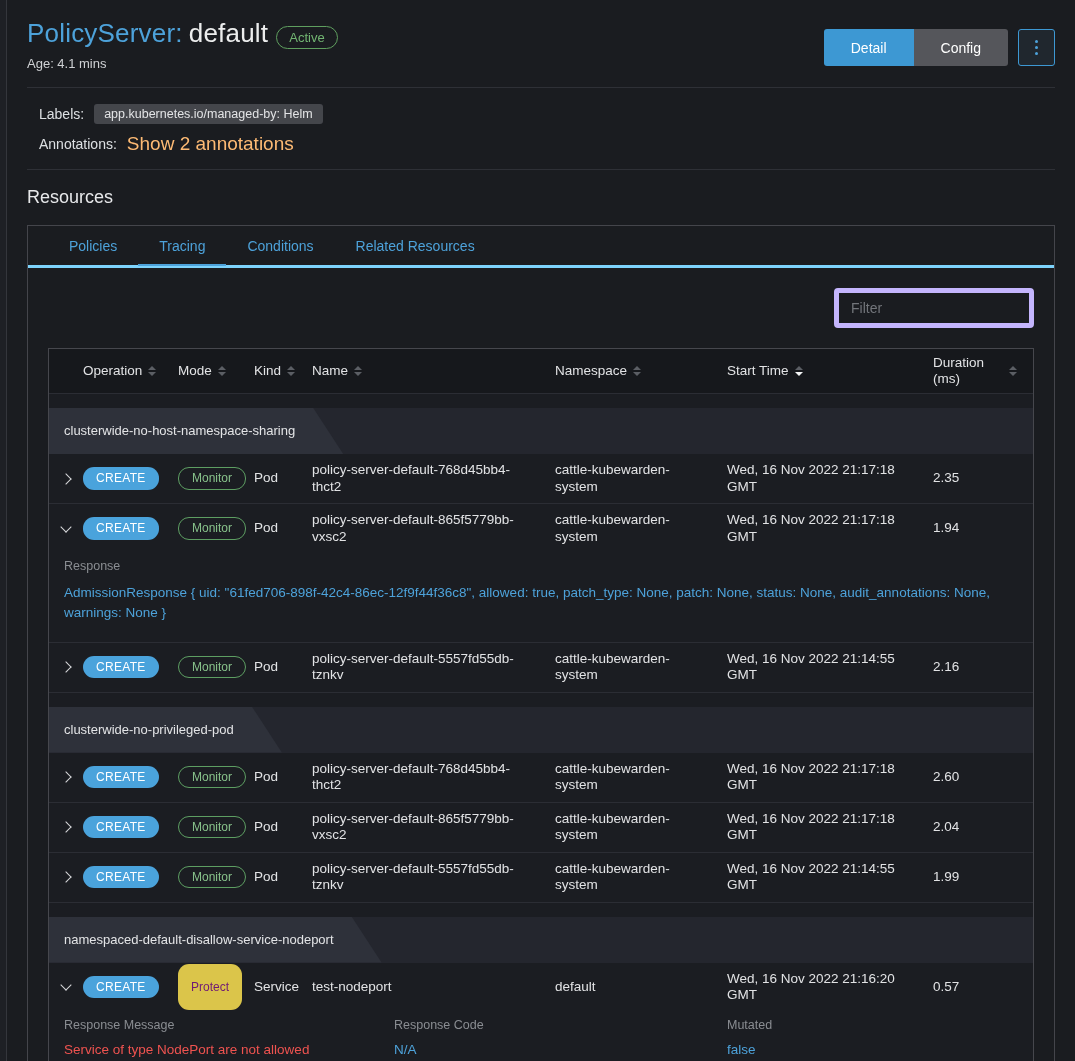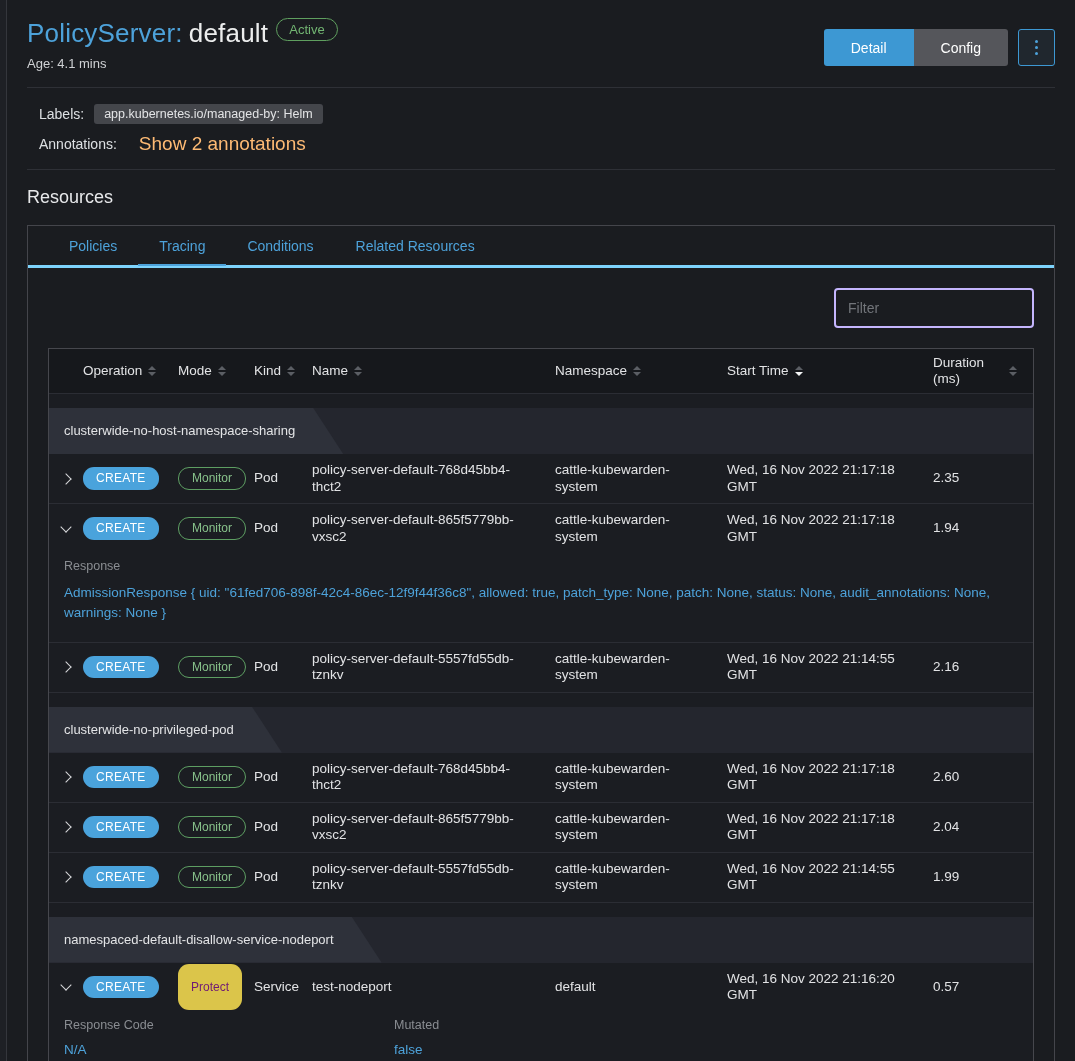--- a/index.html
+++ b/index.html
@@ -13,21 +13,21 @@
     overflow:hidden;
   }
   .left-edge {
     position:absolute; left:0; top:0; bottom:0; width:7px;
     background:#1e2025; border-right:1px solid #34363c;
   }
   .page { padding:18px 20px 0 27px; }
 
   
   .masthead { position:relative; }
-  .title-row { display:flex; align-items:flex-start; }
+  .title-row { display:flex; align-items:flex-end; }
   h1 { font-size:26px; font-weight:400; letter-spacing:.2px; }
   h1 .res-type { color:#4da2da; }
   h1 .res-name { color:#eceded; margin-left:6px; }
   .badge-state {
     margin-left:8px; font-size:13px; color:#72b572;
     border:1px solid #5f9f5f; border-radius:12px; padding:3px 12px;
   }
   .age { font-size:13px; color:#cfd1d4; margin-top:7px; }
   .actions { position:absolute; right:0; top:11px; display:flex; align-items:center; }
   .btn-group { display:flex;padding-left:31px; }
@@ -42,42 +42,42 @@
     border:1px solid #3d98d3; border-radius:3px; cursor:pointer;
     display:flex; flex-direction:column; align-items:center; justify-content:center; gap:3px;
   }
   .kebab i { width:3px; height:3px; border-radius:50%; background:#4da2da; display:block; }
 
   .divider { border:none; border-top:1px solid #2e3036; margin:16px 0 0 0; }
 
   
   .meta { padding:12px 0 14px 0; font-size:14px; }
   .meta-row { display:flex; align-items:center; margin-top:4px; }
-  .meta-row + .meta-row { margin-top:9px;gap:12px; }
+  .meta-row + .meta-row { margin-top:9px; }
   .meta-label { color:#dde0e3; margin-right:10px;margin-left:12px; }
   .chip {
     background:#44464b; color:#e3e4e6; font-size:12.5px;
     border-radius:3px; padding:3px 10px;
   }
   .link { color:#fdba74; text-decoration:none; font-size:19px; cursor:pointer; }
 
   h2.section-title { font-size:18px; font-weight:400; color:#e7e8ea; margin:17px 0 17px 0; }
 
   
   .panel { border:1px solid #44454b; margin-bottom:20px; }
   .tabs { display:flex; border-bottom:3px solid #7dd3fc; }
   .tab {
     padding:12px 21px 10px 21px; font-size:14px; color:#4da2da;
     cursor:pointer; border-bottom:2px solid transparent; margin-bottom:-1px;
   }
   .tab.active { border-bottom:2px solid #4da2da; }
   .panel-body { padding:20px; }
   .filter-row { display:flex; justify-content:flex-end; margin-bottom:20px; }
   .filter-input {
-    width:200px; height:40px; background:transparent; border:2px solid #c4b5fd;
+    width:200px; height:40px; background:transparent; border:5px solid #c4b5fd;
     border-radius:4px; color:#dde0e3; font-size:14px; padding:0 12px;
     font-family:inherit; outline:none;
   }
   .filter-input::placeholder { color:#72757a; }
 
   
   .ttable { border:1px solid #46474d; background:#1b1d22; }
   .grid-cols { display:grid; grid-template-columns:34px 95px 76px 58px 243px 172px 206px 1fr; }
   .thead { background:#16181c; border-bottom:1px solid #2b2d34; min-height:45px; align-items:center; }
   .th {
@@ -351,20 +351,24 @@
             <div class="cell"><span class="pill create">CREATE</span></div>
             <div class="cell"><span class="pill protect">Protect</span></div>
             <div class="cell">Service</div>
             <div class="cell">test-nodeport</div>
             <div class="cell">default</div>
             <div class="cell">Wed, 16 Nov 2022 21:16:20 GMT</div>
             <div class="cell">0.57</div>
           </div>
           <div class="detail-grid">
             <div>
+              <div class="detail-label">Response Message</div>
+              <div class="val-red">Service of type NodePort are not allowed</div>
+            </div>
+            <div>
               <div class="detail-label">Response Code</div>
               <div class="val-blue">N/A</div>
             </div>
             <div>
               <div class="detail-label">Mutated</div>
               <div class="val-blue">false</div>
             </div>
           </div>
         </div>
 

